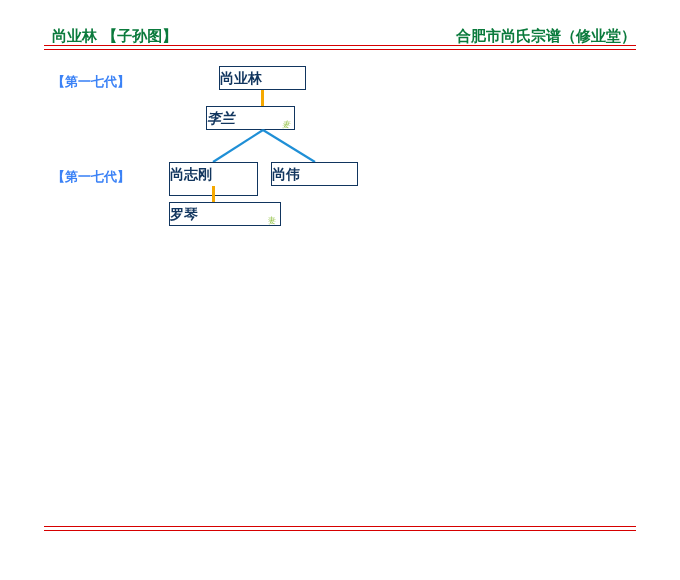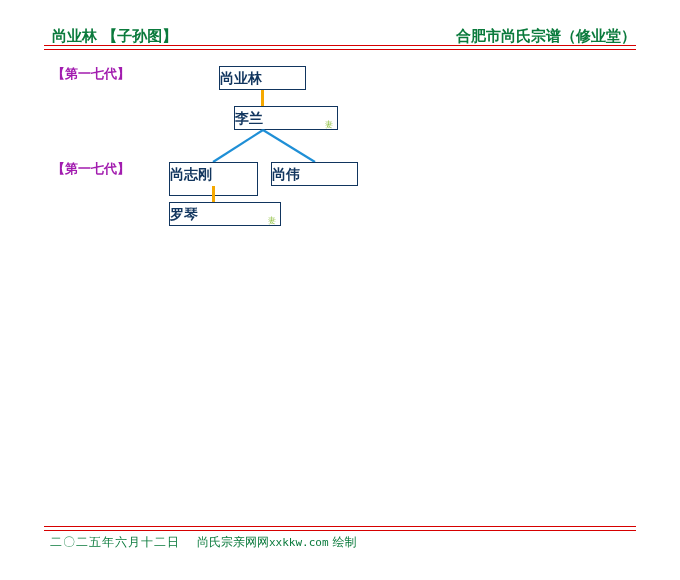--- a/index.html
+++ b/index.html
@@ -95,23 +95,24 @@
     font-family: "DejaVu Sans Mono", monospace;
     font-size: 11px;
     letter-spacing: 0px;
   }
 
   
   .gen-label {
     position: absolute;
     font-size: 13px;
     font-weight: bold;
-    color: #a21caf;
+    color: #3b82f6;
     white-space: nowrap;
     line-height: 16px;
+    margin-top: 8px;
   }
 
   
   .person-box {
     position: absolute;
     box-sizing: border-box;
     border: 1px solid #11355e;
     background: #ffffff;
     color: #11355e;
     font-size: 14px;
@@ -163,21 +164,21 @@
   <div class="gen-label" style="left:52px; top:66px;">【第一七代】</div>
 
   <div class="gen-label" style="left:52px; top:161px;">【第一七代】</div>
 
   <div class="person-box" style="left:219px; top:66px; width:87px; height:24px; line-height:22px;">
     <span class="pname">尚业林</span>
   </div>
 
   <div class="vline-orange" style="left:261px; top:90px; height:16px;"></div>
 
-  <div class="person-box" style="left:234px; top:106px; width:104px; height:24px; line-height:22px;">
+  <div class="person-box" style="left:206px; top:106px; width:89px; height:24px; line-height:22px;font-style:italic;">
     <span class="pname">李兰</span>
     <span class="spouse-mark">妻</span>
   </div>
 
   <div class="diag-line" style="left:180px; top:128px; width:185px; height:36px;">
     <svg width="185" height="36" viewBox="0 0 185 36">
       <line x1="83" y1="2" x2="33" y2="34" stroke="#1f8fd6" stroke-width="2.2"></line>
       <line x1="83" y1="2" x2="135" y2="34" stroke="#1f8fd6" stroke-width="2.2"></line>
     </svg>
   </div>
@@ -194,20 +195,14 @@
 
   <div class="person-box" style="left:169px; top:202px; width:112px; height:24px; line-height:22px;">
     <span class="pname">罗琴</span>
     <span class="spouse-mark">妻</span>
   </div>
 
   <div class="footer-rule-wrap">
     <div class="rule-red r1"></div>
     <div class="rule-red r2"></div>
   </div>
-  <div class="footer">
-    <span class="footer-date">二〇二五年六月十二日</span>
-    <span class="footer-credit">
-      <span>尚氏宗亲网网</span><span class="ascii">xxkkw.com</span><span> 绘制</span>
-    </span>
-  </div>
 
 </div>
 
 </body></html>

